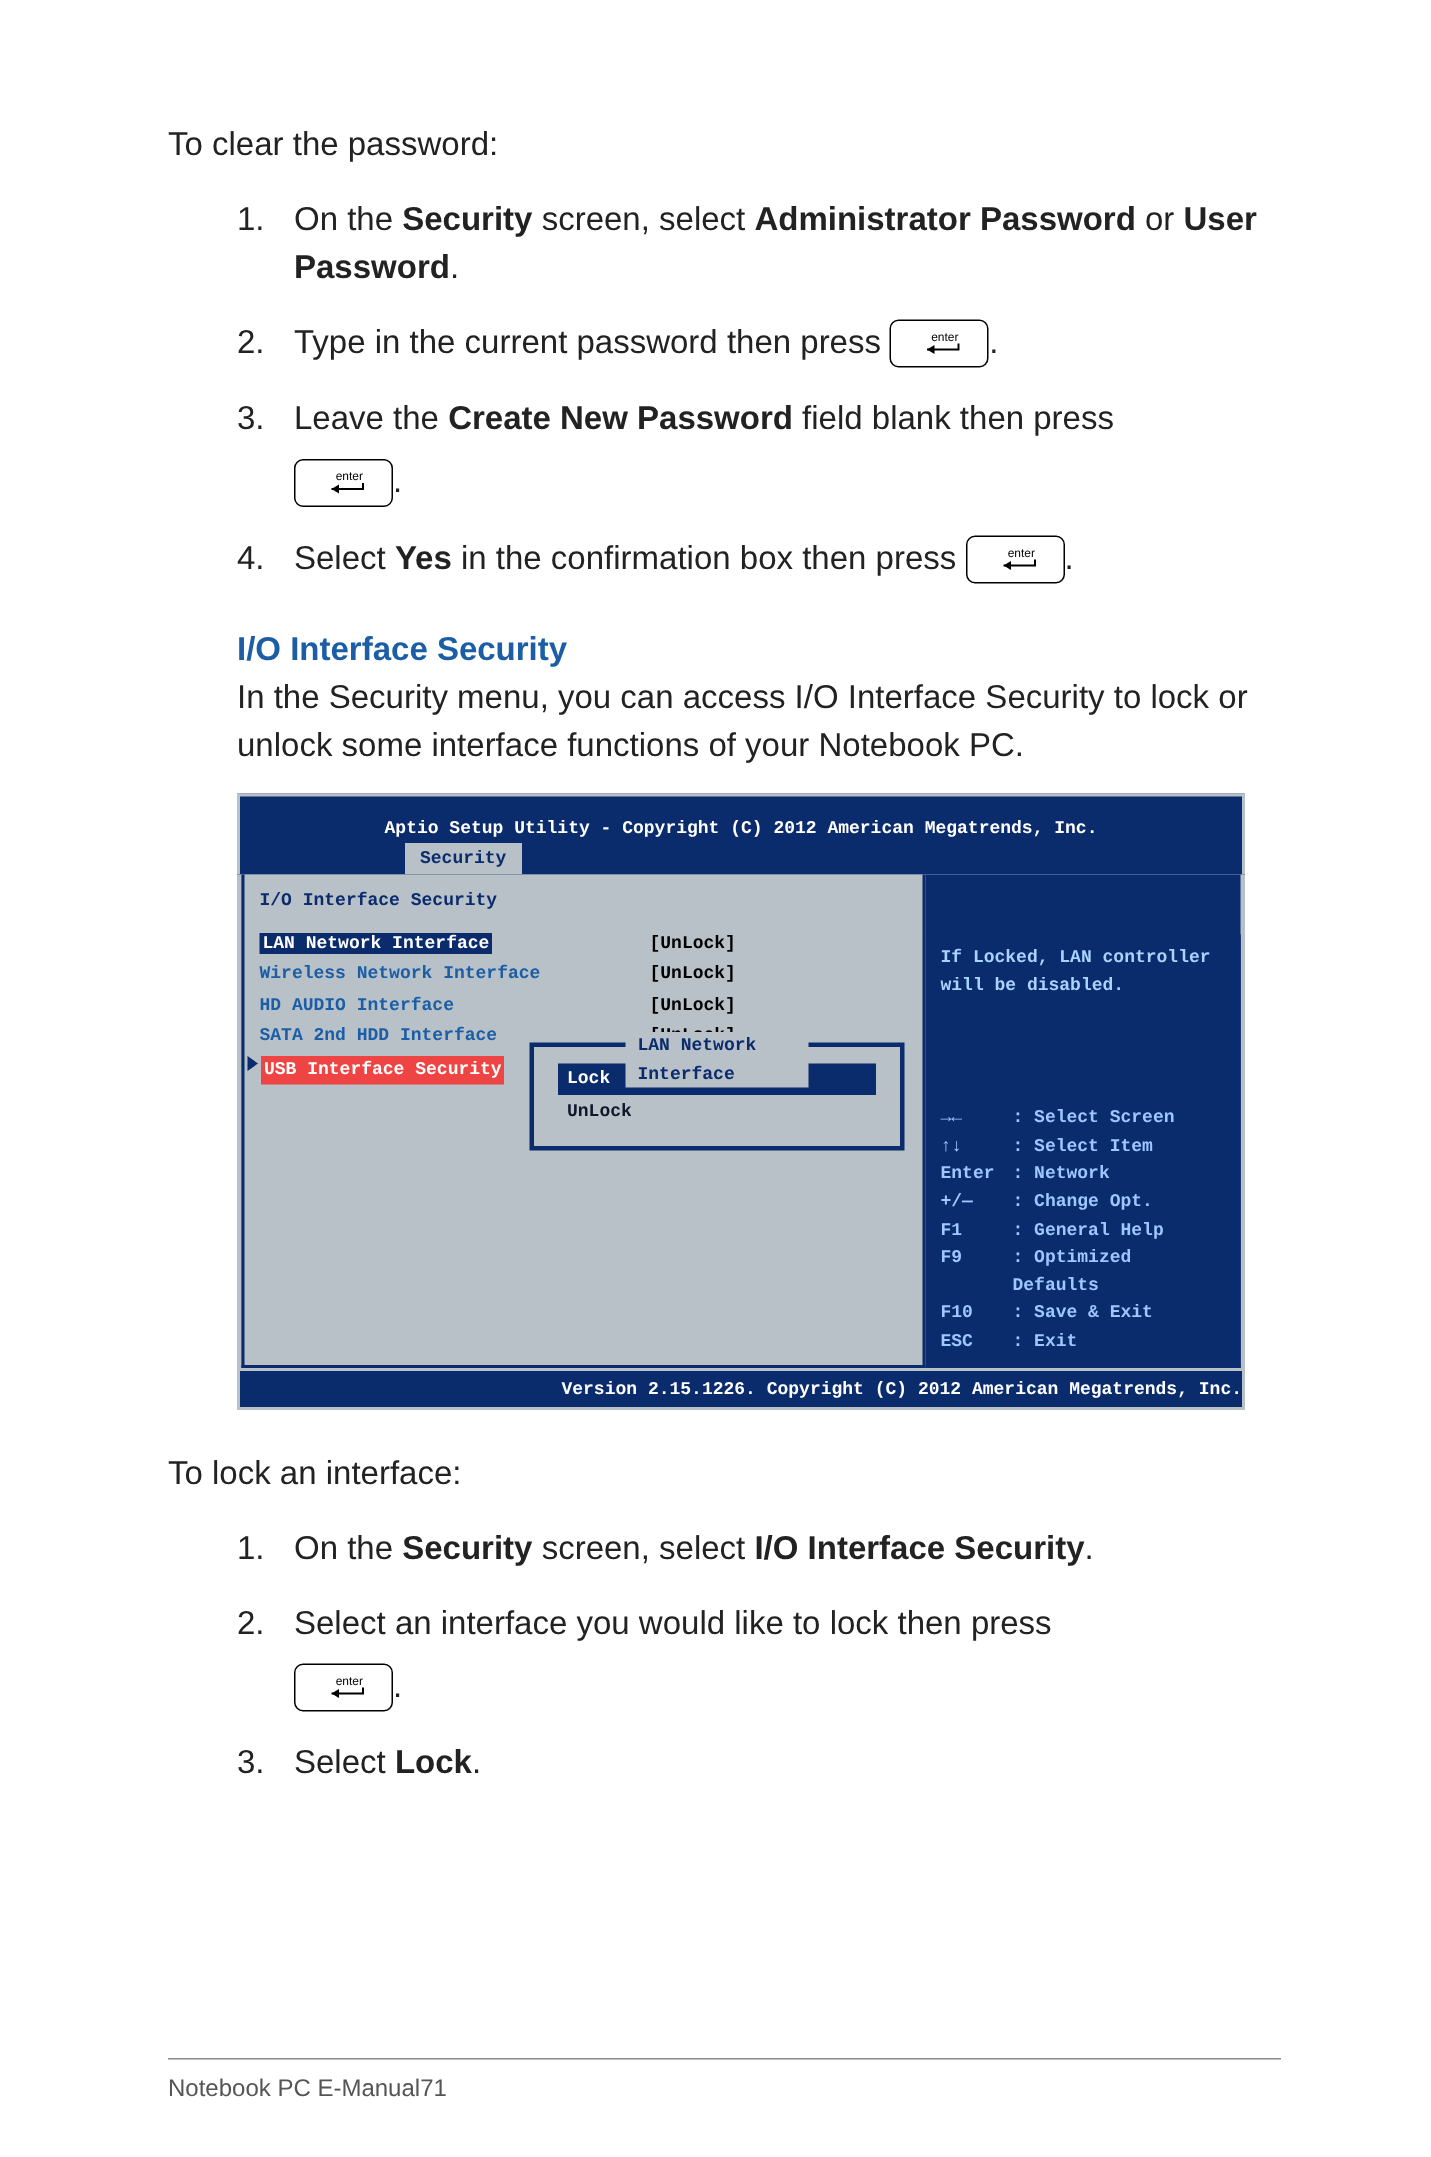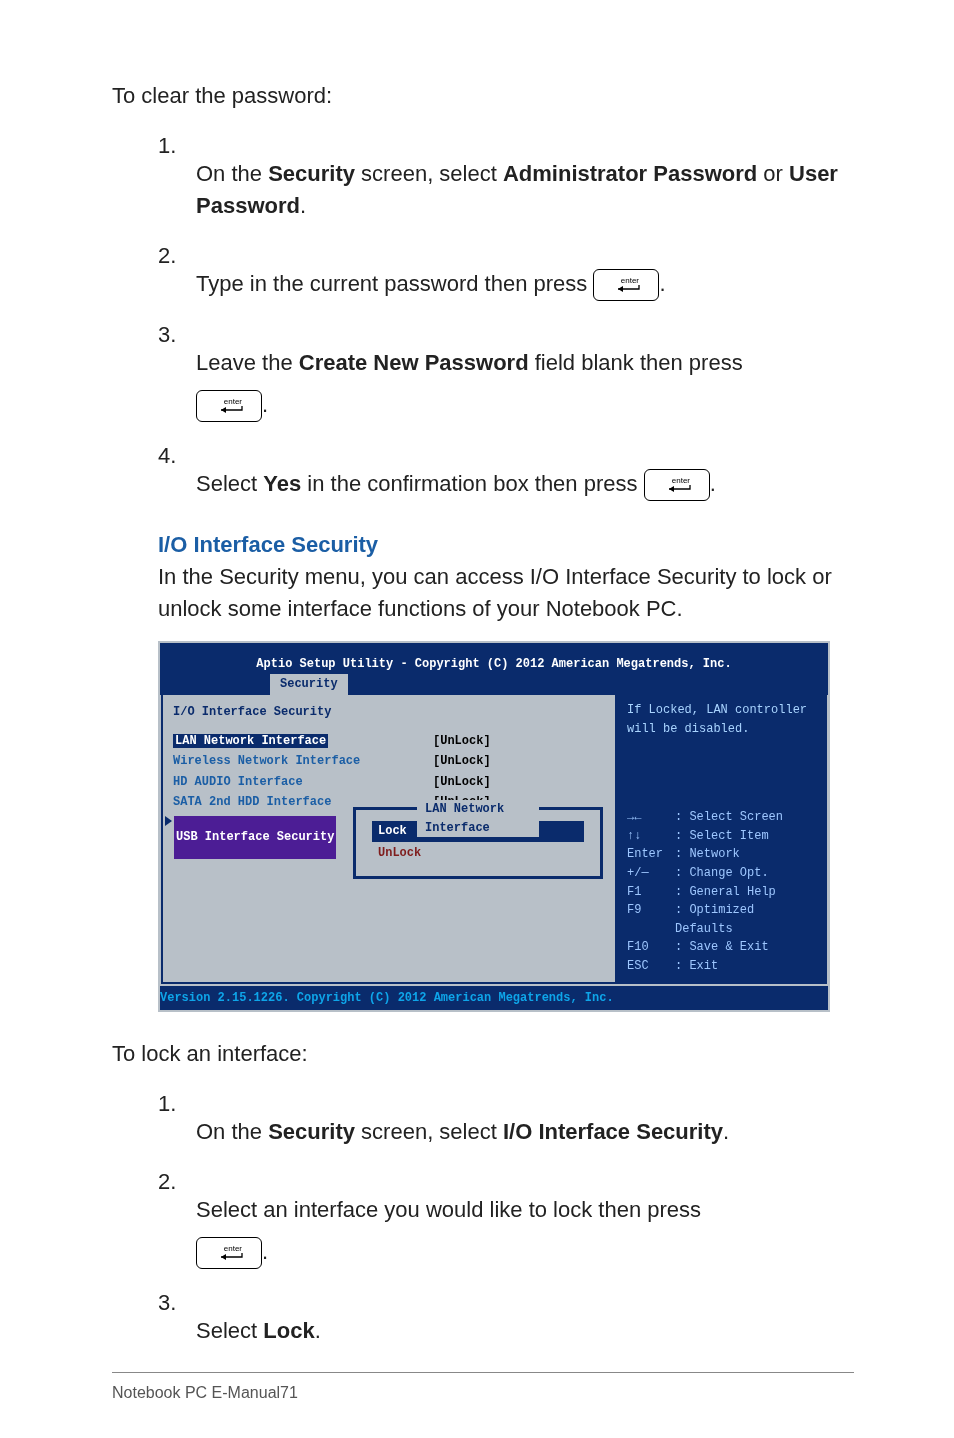--- a/index.html
+++ b/index.html
@@ -13,21 +13,21 @@
     width: 954px;
     height: 1438px;
     position: relative;
     padding: 80px 100px 0 112px;
     line-height: 1.45;
   }
   .body-text { font-size: 22px; }
   .list { padding-left: 46px; }
   .list-item { display: flex; margin-top: 18px; }
   .list-num { width: 38px; flex: 0 0 38px; }
-  .list-body { flex: 1; margin-top: 28px; }
+  .list-body { flex: 1; }
   .enter-key {
     display: inline-flex;
     align-items: center;
     justify-content: center;
     width: 66px;
     height: 32px;
     border: 1.5px solid #000;
     border-radius: 6px;
     vertical-align: middle;
     font-size: 10px;
@@ -91,60 +91,61 @@
     padding: 8px 10px 14px;
     position: relative;
   }
   .bios-side {
     width: 210px;
     background: #0a2b6c;
     color: #9ec7ff;
     border: 2px solid #0a2b6c;
     border-top: none;
     padding: 6px 8px;
-    font-weight: normal;
+    font-weight: bold;
+    margin-top: 40px;
   }
   .bios-side .top { color: #a9d4ff; margin-bottom: 70px; min-height: 36px; }
   .bios-row { display:flex; }
   .bios-key { flex: 0 0 48px; }
   .bios-title { color:#0a2b6c; font-weight: bold; margin-bottom: 10px; }
   .bios-item { display:flex; color:#1b5ea5; font-weight: bold; margin: 2px 0; }
   .bios-item .label { flex: 0 0 260px; }
   .bios-val { color:#000000; font-weight:bold;font-family:Liberation Mono, monospace; }
   .tri {
     display:inline-block;
     width:0;height:0;
     border-top:5px solid transparent;
     border-bottom:5px solid transparent;
     border-left:7px solid #0a2b6c;
     margin-right:2px;
     vertical-align: middle;
   }
   .usb-row { display:flex; align-items:flex-start; }
-  .usb-label { background:#4c1d95; color:#fff; font-weight:bold; padding:12px 2px; white-space:nowrap; }
+  .usb-label { background:#ef4444; color:#fff; font-weight:bold; padding:0 2px; white-space:nowrap; }
 
   .popup {
     position:absolute;
     left: 190px;
     top: 112px;
     background:#b8c0c8;
     border:3px solid #0a2b6c;
     width: 250px;
     padding: 0;
   }
   .popup-title {
     position:absolute; top:-10px; left:50%; transform:translateX(-50%);
     background:#b8c0c8; color:#0a2b6c; font-weight:bold; padding:0 8px; font-size:12px;
   }
   .popup-body { padding: 10px 16px 12px; }
-  .popup-opt { color:#7f1d1d; font-weight:bold; padding:1px 6px; margin: 1px 0; }
+  .popup-opt { color:#0f172a; font-weight:bold; padding:1px 6px; margin: 1px 0; }
   .popup-opt.sel { background:#0a2b6c; color:#fff; }
 
   .bios-footer {
-    background:#0a2b6c; color:#0ea5e9; text-align:left; padding:3px 0;
+    background:#0a2b6c; color:#ffffff; text-align:right; padding:3px 0;
     border-left:2px solid #b8c0c8;
     border-right:2px solid #b8c0c8;
     border-bottom:2px solid #b8c0c8;
     font-weight: bold;
   }
 
   .footer {
     position:absolute;
     bottom: 34px;
     left: 112px;

